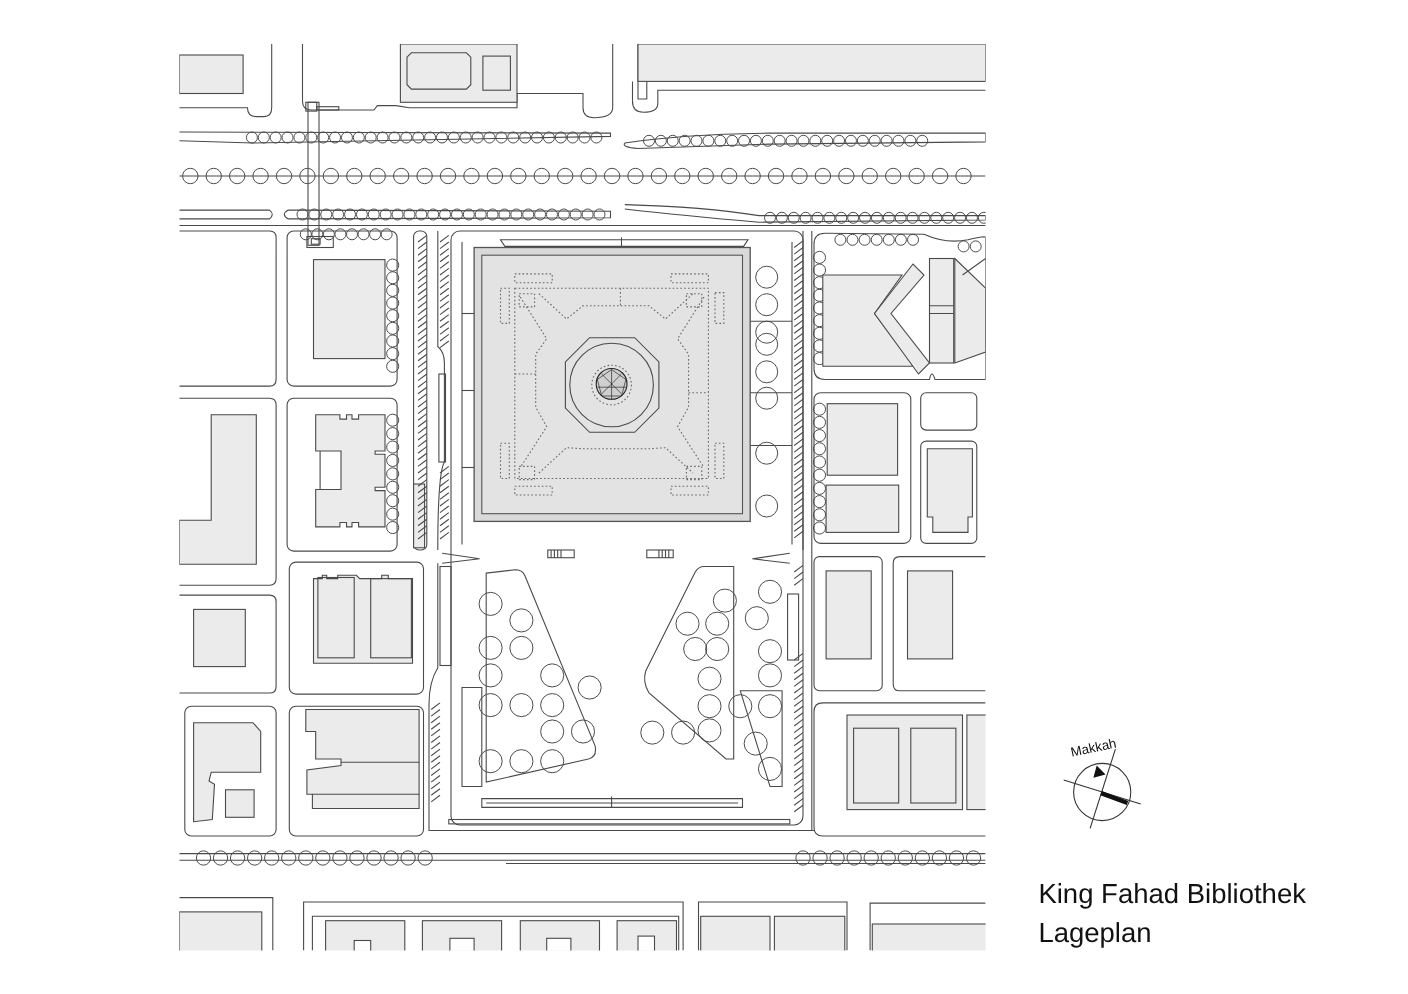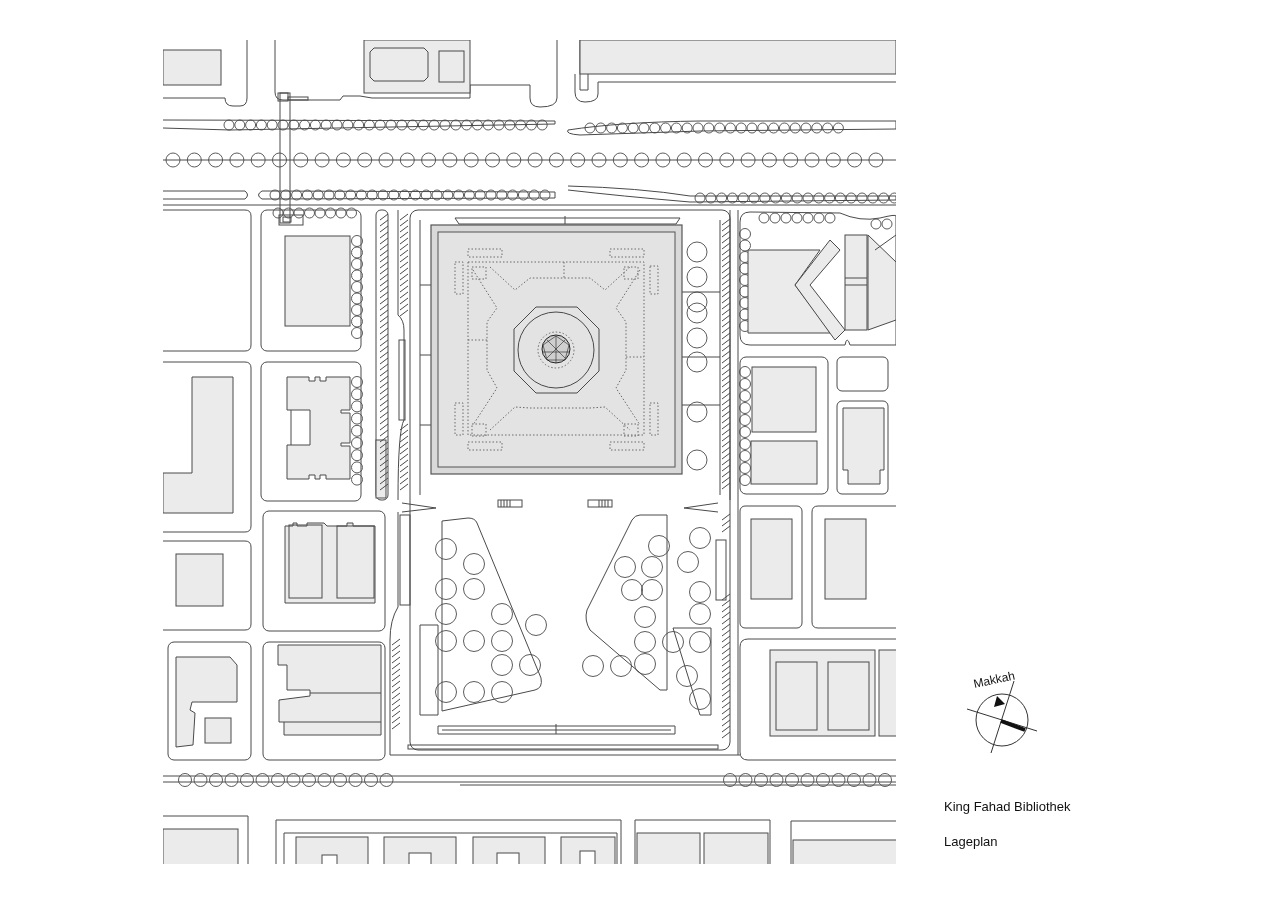--- a/index.html
+++ b/index.html
@@ -4,21 +4,21 @@
 <style>
   html, body { margin: 0; padding: 0; background: #ffffff; }
   body { width: 1280px; height: 904px; position: relative; overflow: hidden; font-family: "Liberation Sans", sans-serif; }
   #plan { position: absolute; left: 0; top: 0; width: 1280px; height: 904px; }
   .ln { fill: none; stroke: #4a4a4a; stroke-width: 1; }
   .bld { fill: #ebebeb; stroke: #4a4a4a; stroke-width: 1; }
   .tree { fill: none; stroke: #4a4a4a; stroke-width: 0.9; }
   .dot { fill: none; stroke: #6a6a6a; stroke-width: 1; stroke-dasharray: 1.5 2; }
   .lib { fill: #d9d9d9; stroke: #555; stroke-width: 1.2; }
   .lib-in { fill: #e3e3e3; stroke: #555; stroke-width: 1; }
-  .title { position: absolute; left: 944px; font-size: 13px; color: #111; white-space: nowrap; }
+  .title { position: absolute; left: 944px; font-size: 25px; color: #111; white-space: nowrap; }
   #title1 { top: 799px; }
   #title2 { top: 834px; }
   #compass-label { position: absolute; left: 975px; top: 677px; font-size: 12px; color: #111; transform: rotate(-12deg); transform-origin: left bottom; }
 </style>
 </head>
 <body>
 
 <svg id="plan" viewBox="0 0 1280 904" xmlns="http://www.w3.org/2000/svg">
   <defs>
     <clipPath id="mapclip">

